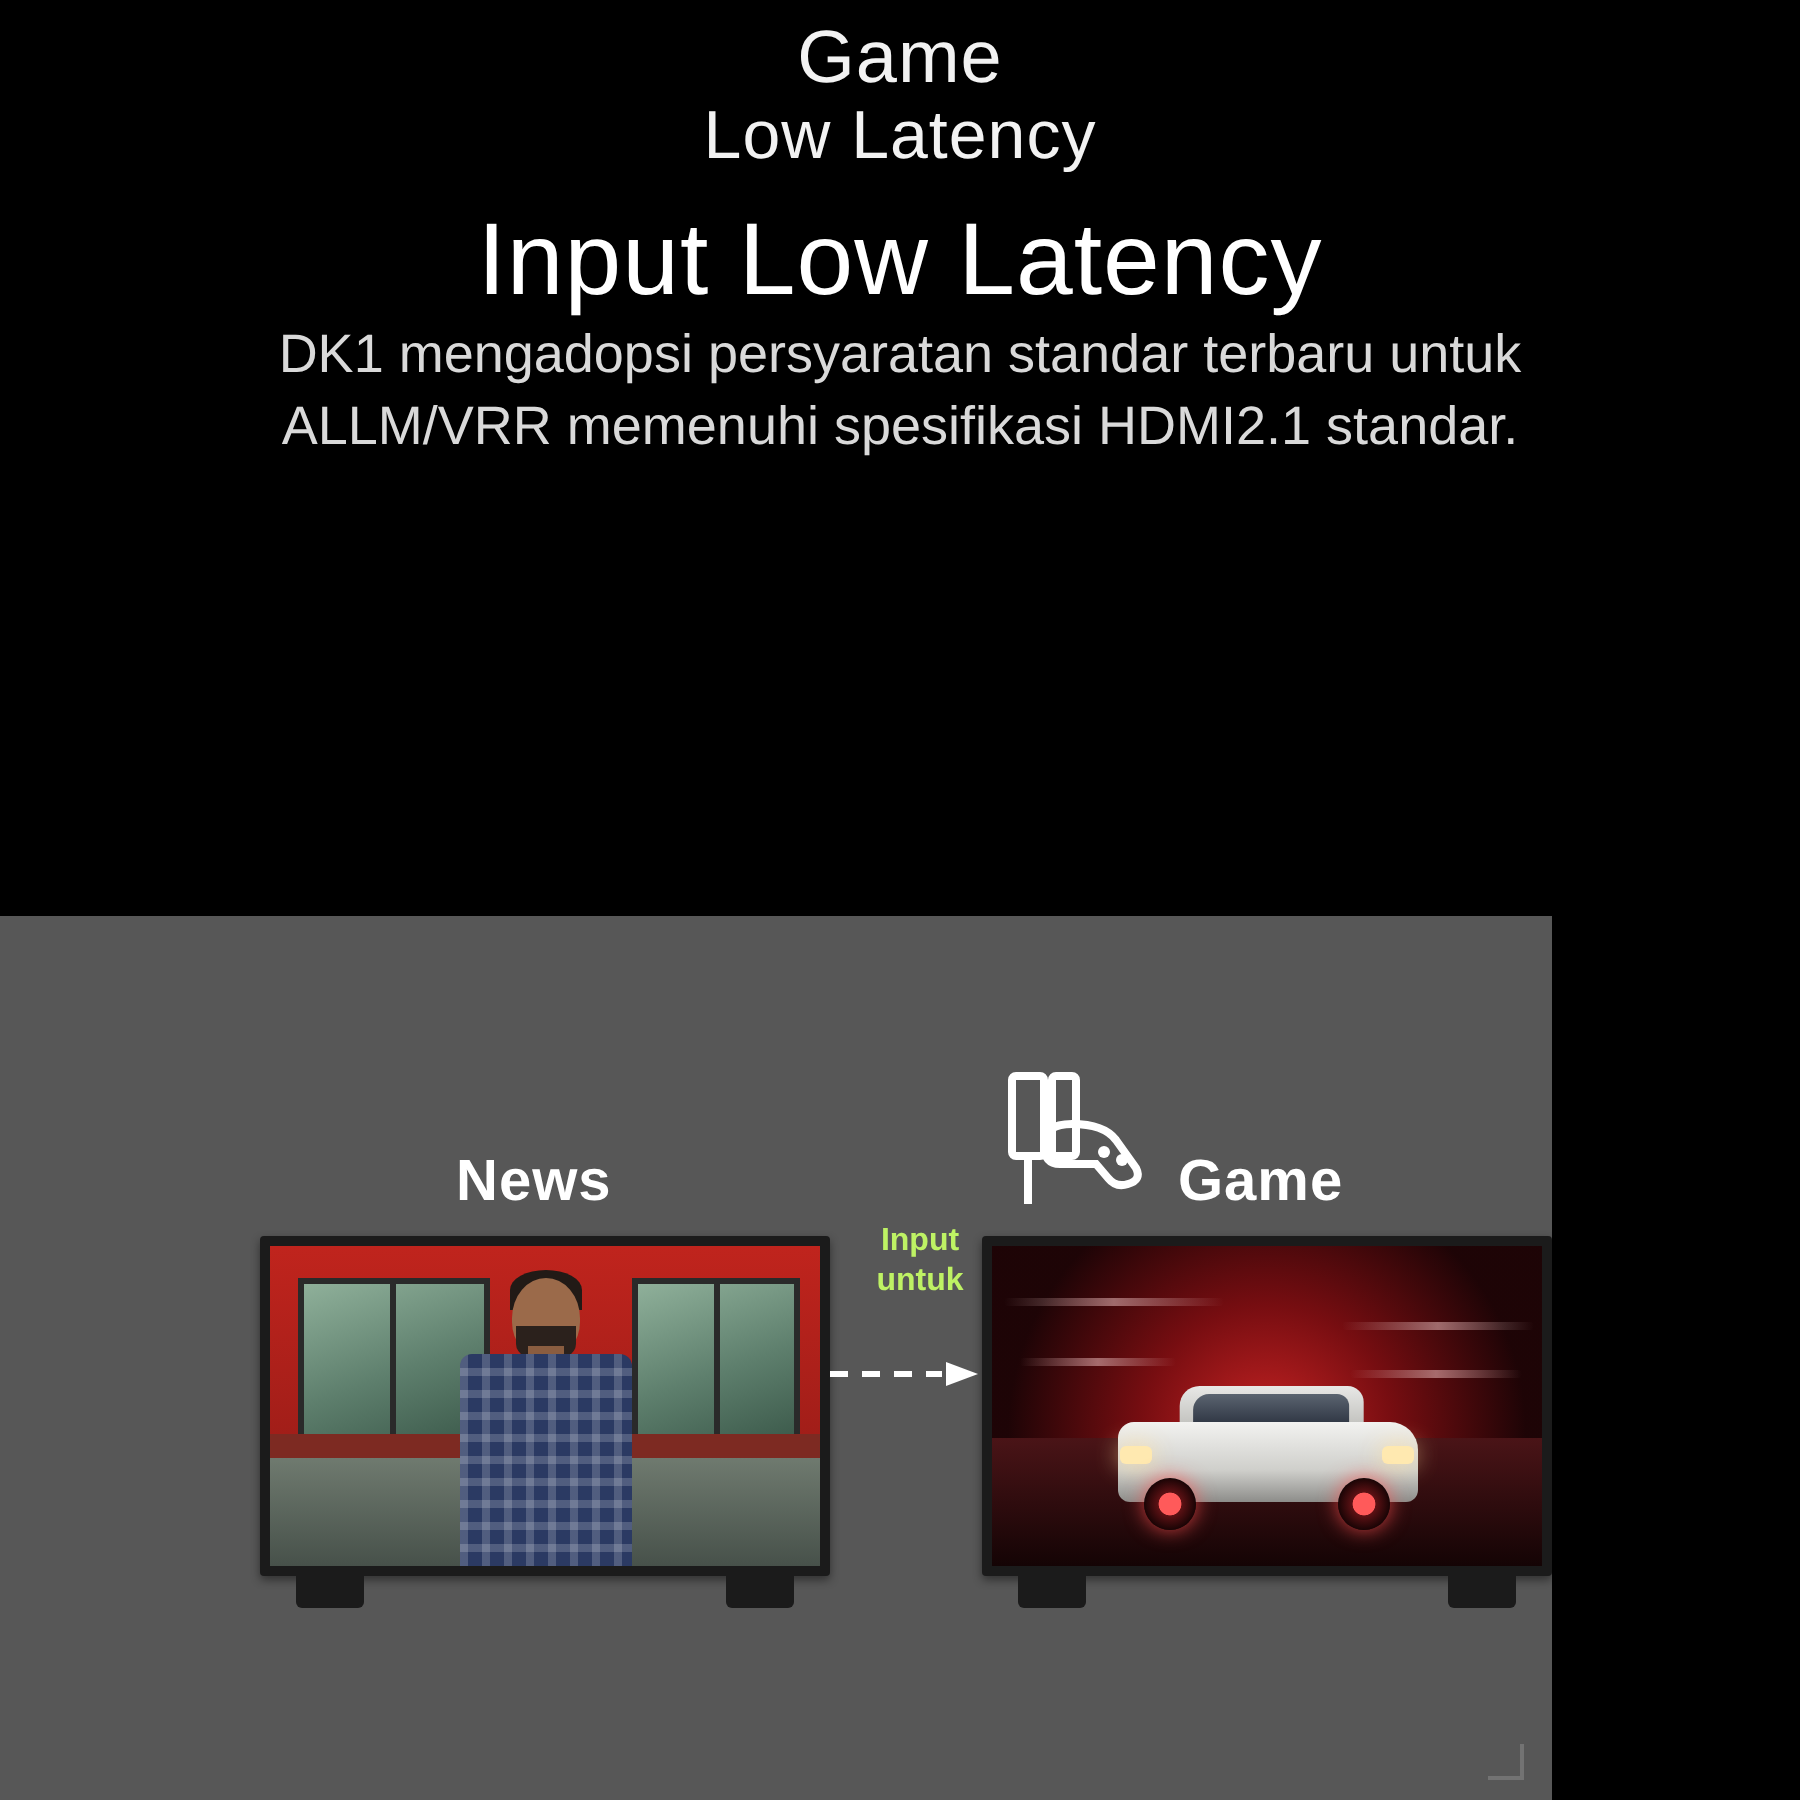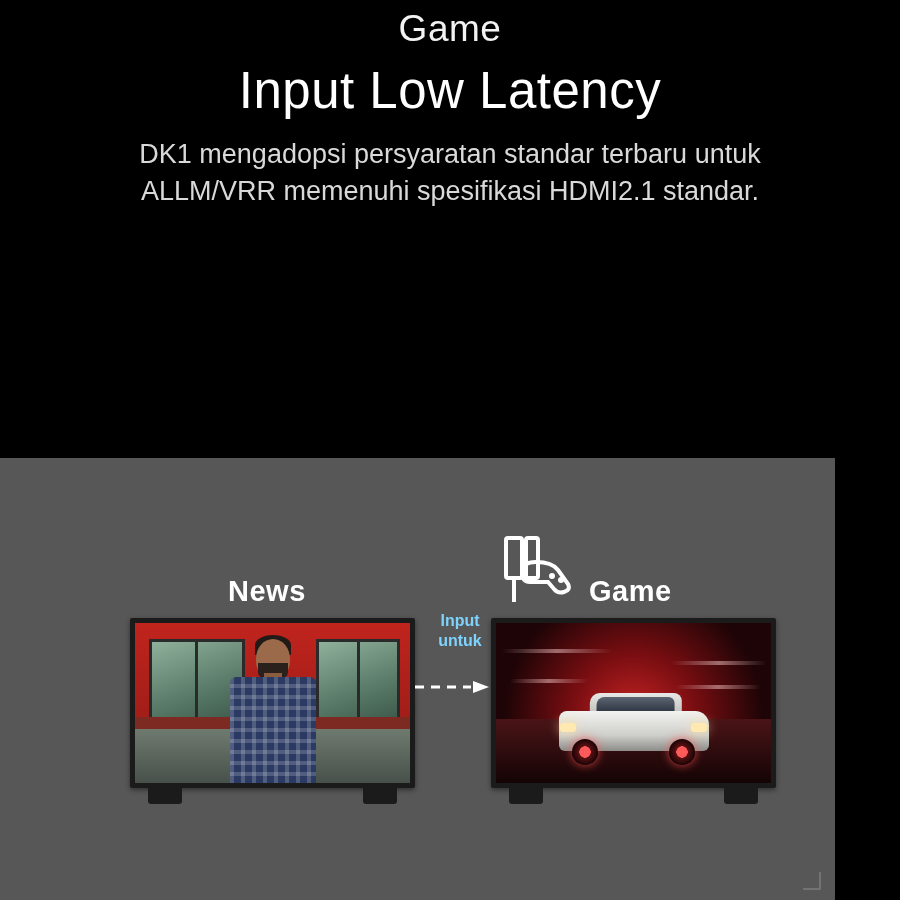--- a/index.html
+++ b/index.html
@@ -31,33 +31,32 @@
   .hero-logo .l2 { font-size: 34px; letter-spacing: 0.5px; }
 
   .hero-title {
     margin-top: 12px;
     color: #ffffff;
     font-size: 51px;
     font-weight: 400;
     letter-spacing: 0.5px;
   }
   .hero-sub {
-    margin-top: 16px;
     color: #d9d9d9;
     font-size: 27px;
     font-weight: 300;
     line-height: 1.36;
     padding: 0 60px;
   }
   .hero-sub .line { display: block; }
 
   
   .panel {
     position: relative;
-    width: 835px;
+    width: 776px;
     height: 442px;
     background: #575757;
     overflow: hidden;
   }
 
   
   .lbl-news {
     position: absolute; left: 228px; top: 117px;
     color: #ffffff; font-size: 29px; font-weight: bold;
     letter-spacing: 0.5px;
@@ -202,21 +201,21 @@
     border-radius: 3px; background: #ffe9b0;
     box-shadow: 0 0 12px rgba(255,225,160,.9);
   }
   .game-art .headlight.l { left: 64px; }
   .game-art .headlight.r { right: 64px; }
 
   
   .input-change {
     position: absolute; left: 412px; top: 153px;
     width: 96px; text-align: center;
-    color: #7dd3fc; font-size: 16px; font-weight: bold; line-height: 1.25;
+    color: #bef264; font-size: 16px; font-weight: bold; line-height: 1.25;
   }
   .dashed-arrow {
     position: absolute; left: 413px; top: 222px;
     width: 78px; height: 14px;
   }
 
   .corner-mark {
     position: absolute; right: 14px; bottom: 10px;
     width: 18px; height: 18px;
     border-right: 2px solid #8a8a8a;
@@ -226,20 +225,21 @@
 </style>
 </head>
 <body>
 
 <div class="page">
 
   <section class="hero">
 
     <div class="hero-logo">
       <div class="l1">Game</div>
+      <div class="l2">Low Latency</div>
     </div>
 
     <h1 class="hero-title">Input Low Latency</h1>
 
     <div class="hero-sub">
       <span class="line">DK1 mengadopsi persyaratan standar terbaru untuk</span>
       <span class="line">ALLM/VRR memenuhi spesifikasi HDMI2.1 standar.</span>
     </div>
   </section>
 

